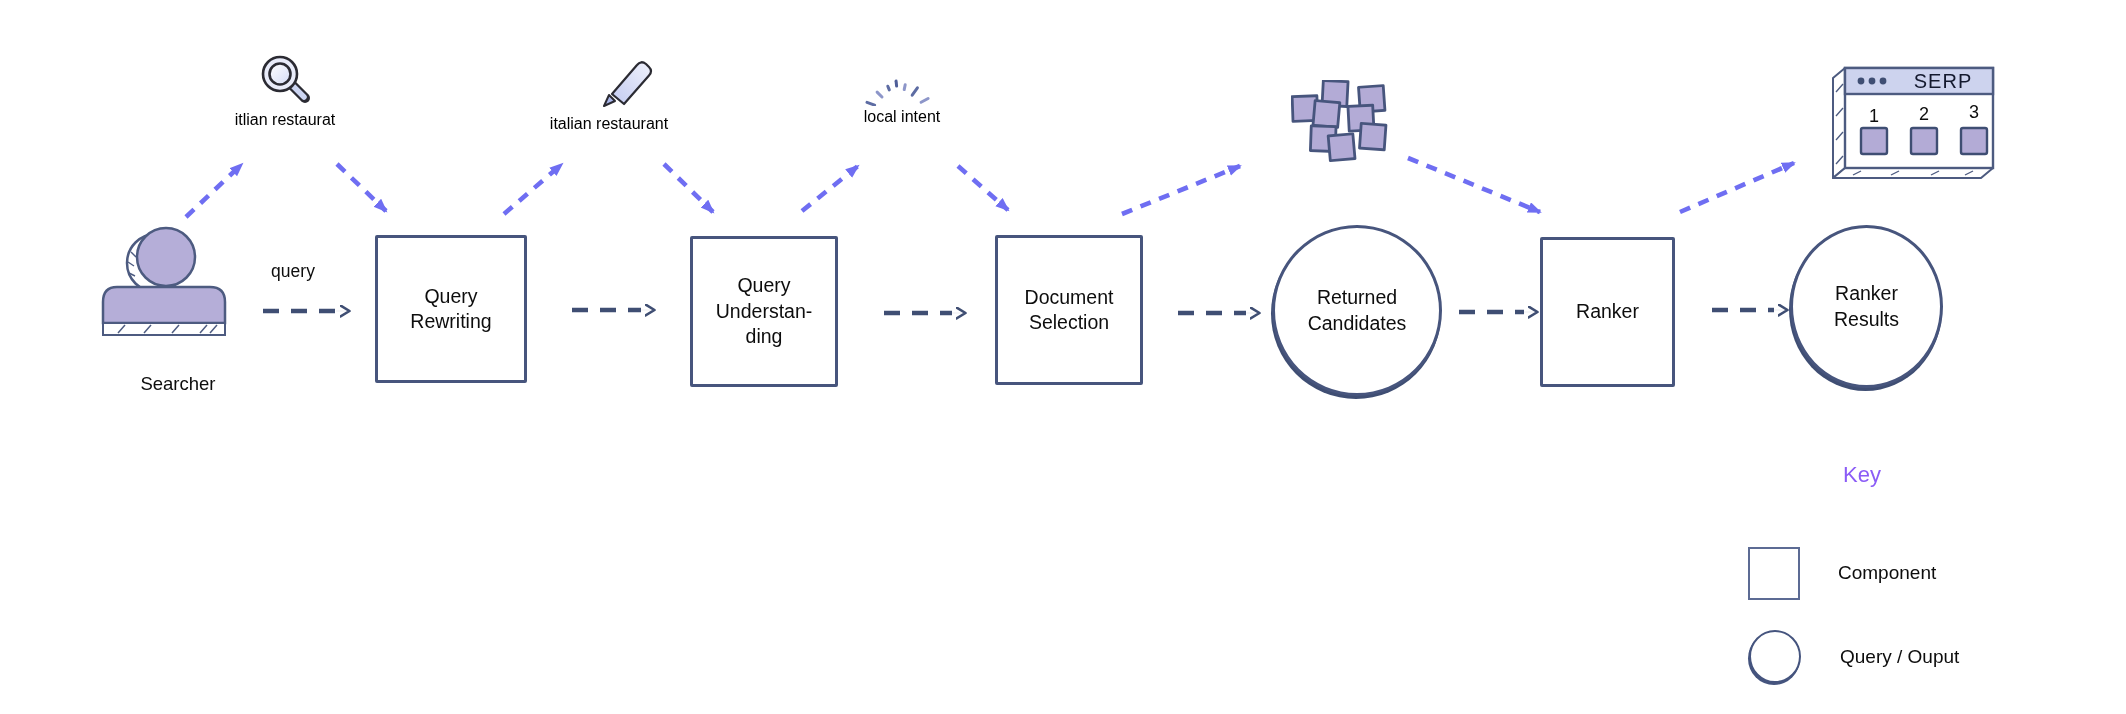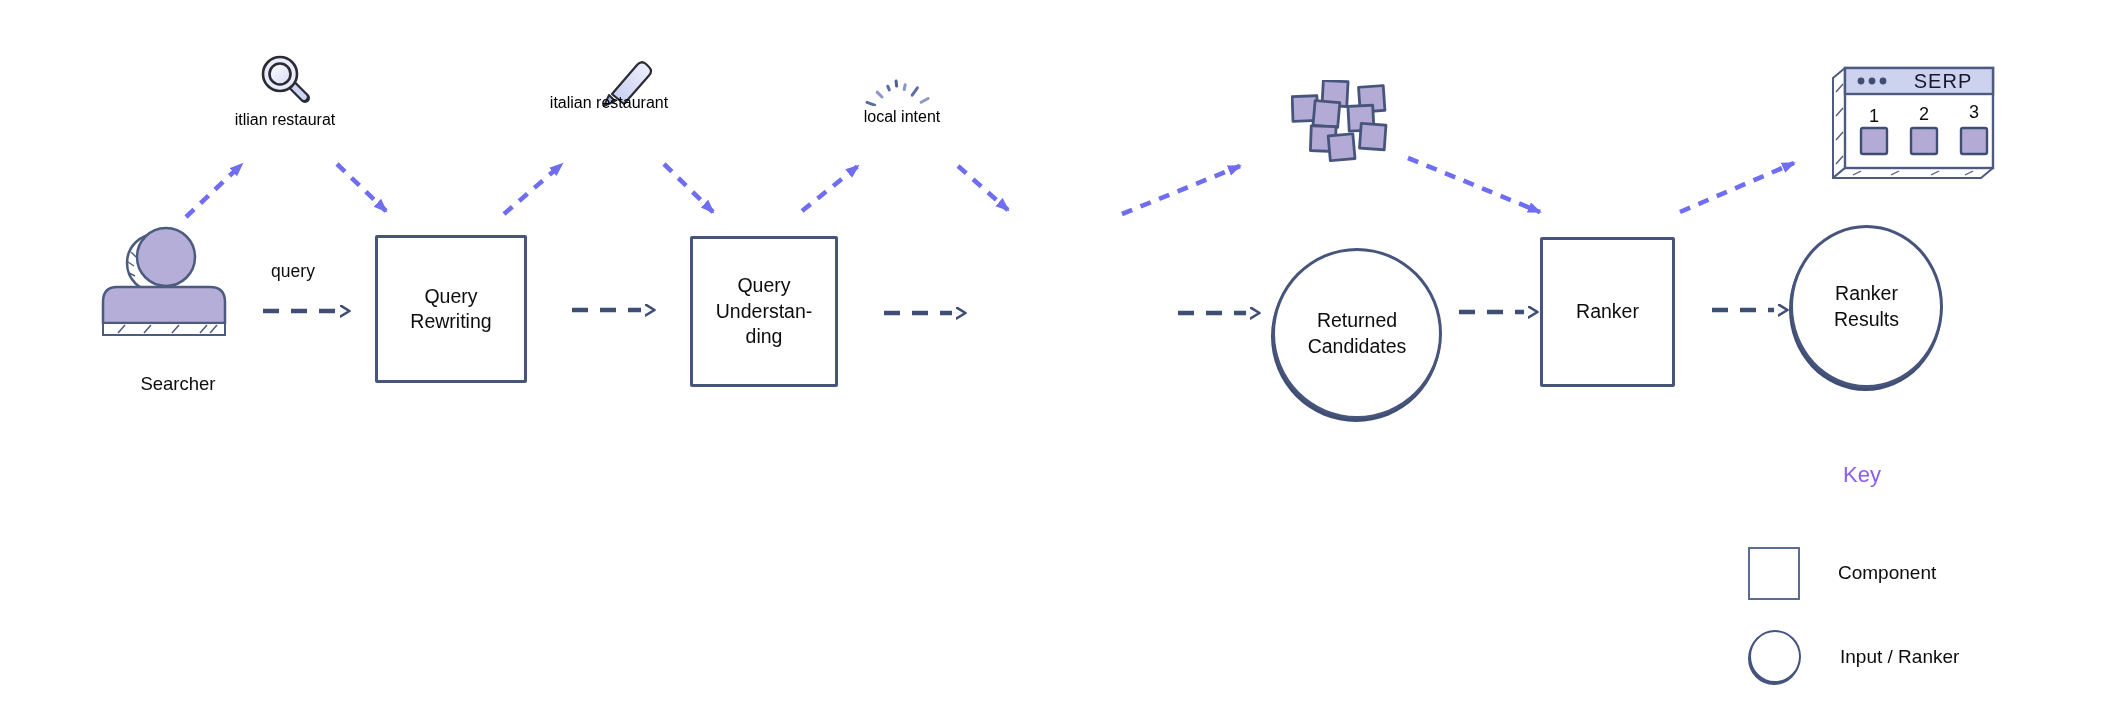--- a/index.html
+++ b/index.html
@@ -119,22 +119,26 @@
     <span class="node-label">Query
 Rewriting</span>
   </div>
 
   <div class="node square" style="left:690px; top:236px; width:148px; height:151px;">
     <span class="node-label">Query
 Understan-
 ding</span>
   </div>
 
-
-  <div class="node circle" style="left:1272px; top:248px; width:170px; height:171px;">
+  <div class="node square" style="left:995px; top:235px; width:148px; height:150px;">
+    <span class="node-label">Document
+Selection</span>
+  </div>
+
+  <div class="node circle" style="left:1272px; top:225px; width:170px; height:171px;">
     <span class="node-label">Returned
 Candidates</span>
   </div>
 
   <div class="node square" style="left:1540px; top:237px; width:135px; height:150px;">
     <span class="node-label">Ranker</span>
   </div>
 
   <div class="node circle" style="left:1790px; top:225px; width:153px; height:163px;">
     <span class="node-label">Ranker
@@ -158,21 +162,21 @@
   <svg class="abs" style="left:598px; top:52px;" width="64" height="58" viewBox="0 0 64 58">
     <defs>
       <linearGradient id="pencilGrad" x1="0" y1="1" x2="1" y2="0">
         <stop offset="0" stop-color="#c3cbf1"></stop>
         <stop offset="1" stop-color="#f0f2fc"></stop>
       </linearGradient>
     </defs>
     <path d="M14 42 L39 13 Q43 8 48 12 L51 15 Q55 19 51 23.5 L26 52 Z" fill="url(#pencilGrad)" stroke="#2b2b33" stroke-width="2.2" stroke-linejoin="round"></path>
     <path d="M6 54 L11 43 L17 49 Z" fill="#aab6ea" stroke="#2b2b33" stroke-width="2" stroke-linejoin="round"></path>
   </svg>
-  <div class="ann-text" style="left:509px; top:94px; width:200px;">italian restaurant</div>
+  <div class="ann-text" style="left:509px; top:115px; width:200px;">italian restaurant</div>
 
   <svg class="abs" style="left:856px; top:58px;" width="90" height="48" viewBox="0 0 90 48">
     <g stroke-linecap="round">
       <line x1="18.6" y1="47.1" x2="11" y2="44.4" stroke="#5d6ca3" stroke-width="3"></line>
       <line x1="26" y1="39" x2="21.1" y2="34.1" stroke="#8d96c9" stroke-width="3"></line>
       <line x1="33.3" y1="31.9" x2="31.8" y2="28.2" stroke="#5d6ca3" stroke-width="3"></line>
       <line x1="40.6" y1="28.1" x2="40.1" y2="23.1" stroke="#4f5e98" stroke-width="3"></line>
       <line x1="48.2" y1="31.6" x2="49.2" y2="26.7" stroke="#8d96c9" stroke-width="3"></line>
       <line x1="56.2" y1="37.2" x2="61.4" y2="29.8" stroke="#5d6ca3" stroke-width="3"></line>
       <line x1="65.1" y1="44.3" x2="72.1" y2="40.5" stroke="#8d96c9" stroke-width="3"></line>
@@ -223,15 +227,15 @@
       <rect x="130" y="64" width="26" height="26" rx="2"></rect>
     </g>
   </svg>
 
   <div class="key-title" style="left:1843px; top:462px;">Key</div>
 
   <div class="key-shape-square" style="left:1748px; top:547px;"></div>
   <div class="key-label" style="left:1838px; top:562px;">Component</div>
 
   <div class="key-shape-circle" style="left:1749px; top:630px;"></div>
-  <div class="key-label" style="left:1840px; top:646px;">Input / Ranker</div>
+  <div class="key-label" style="left:1840px; top:646px;">Query / Ouput</div>
 
 </div>
 
 </body></html>

